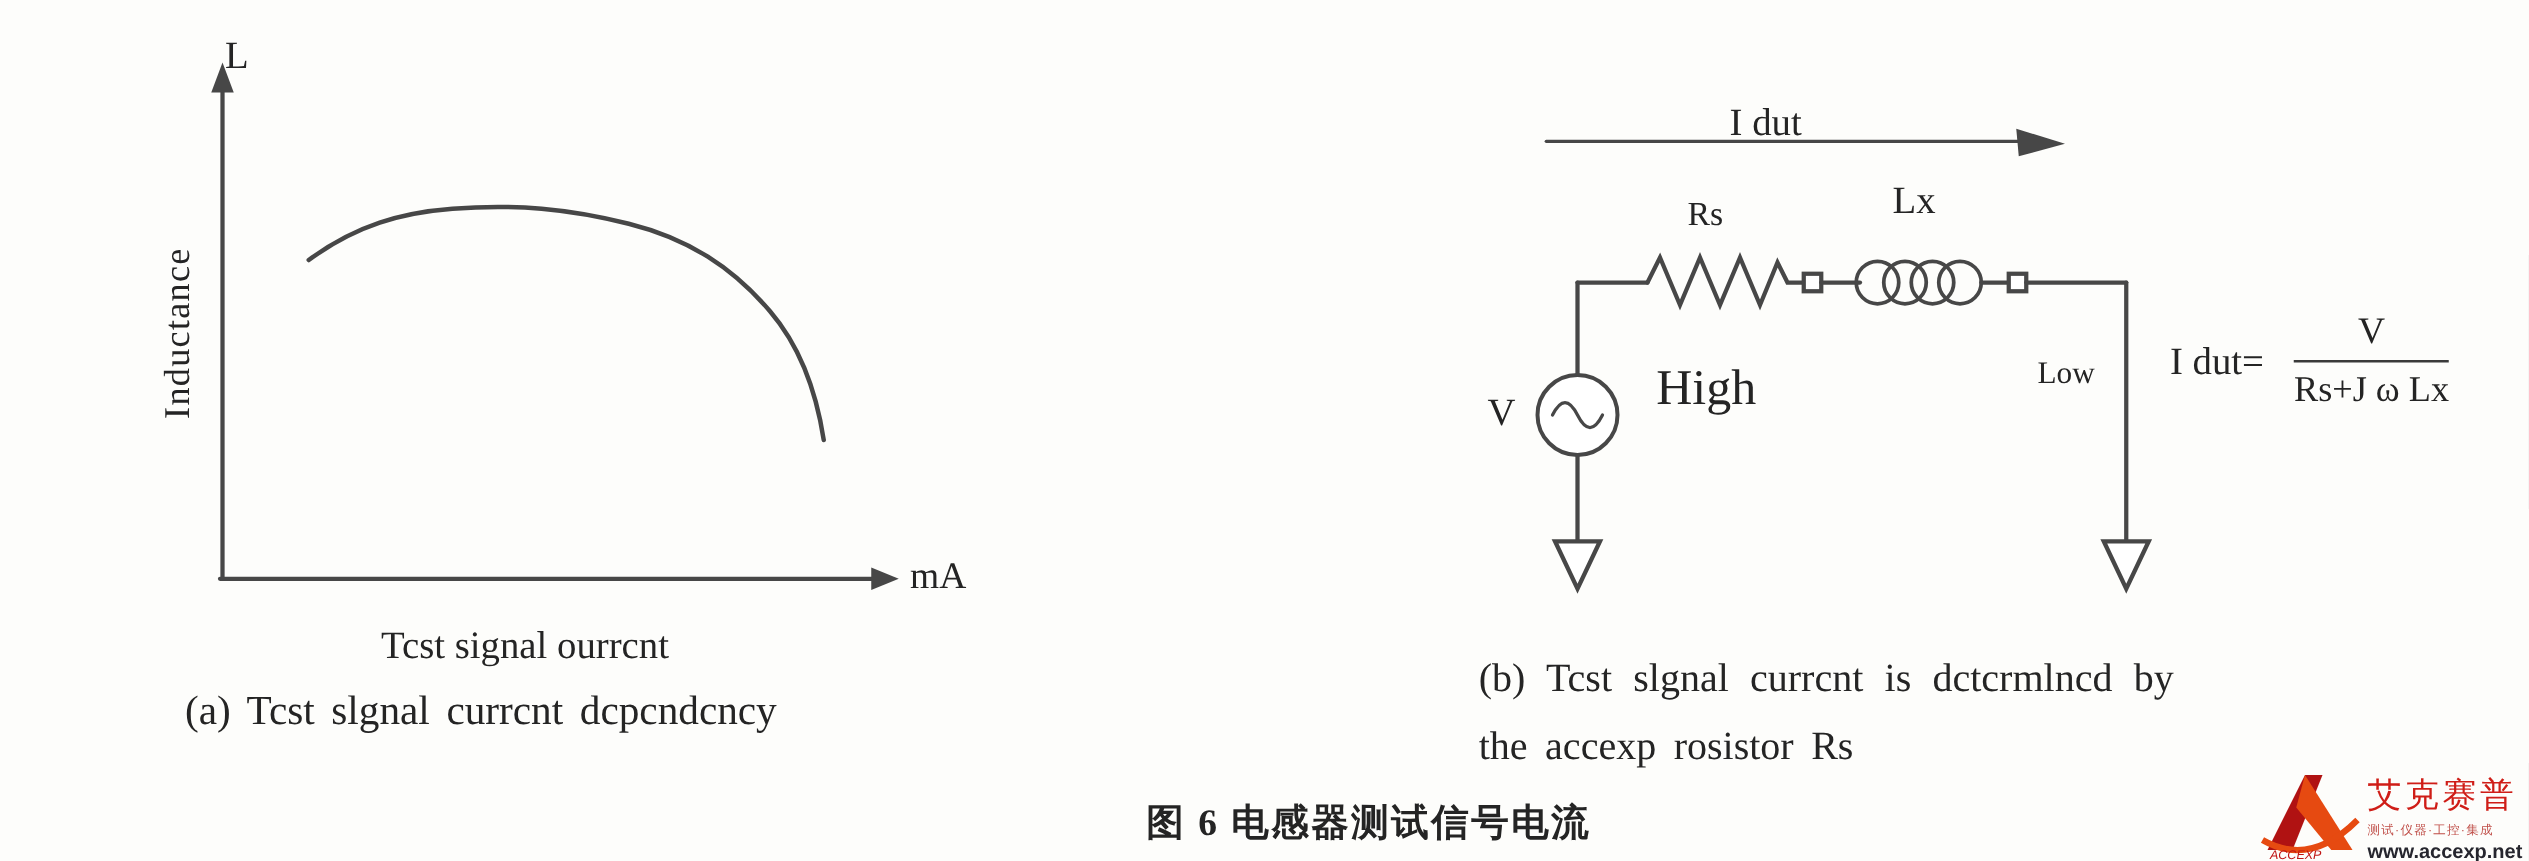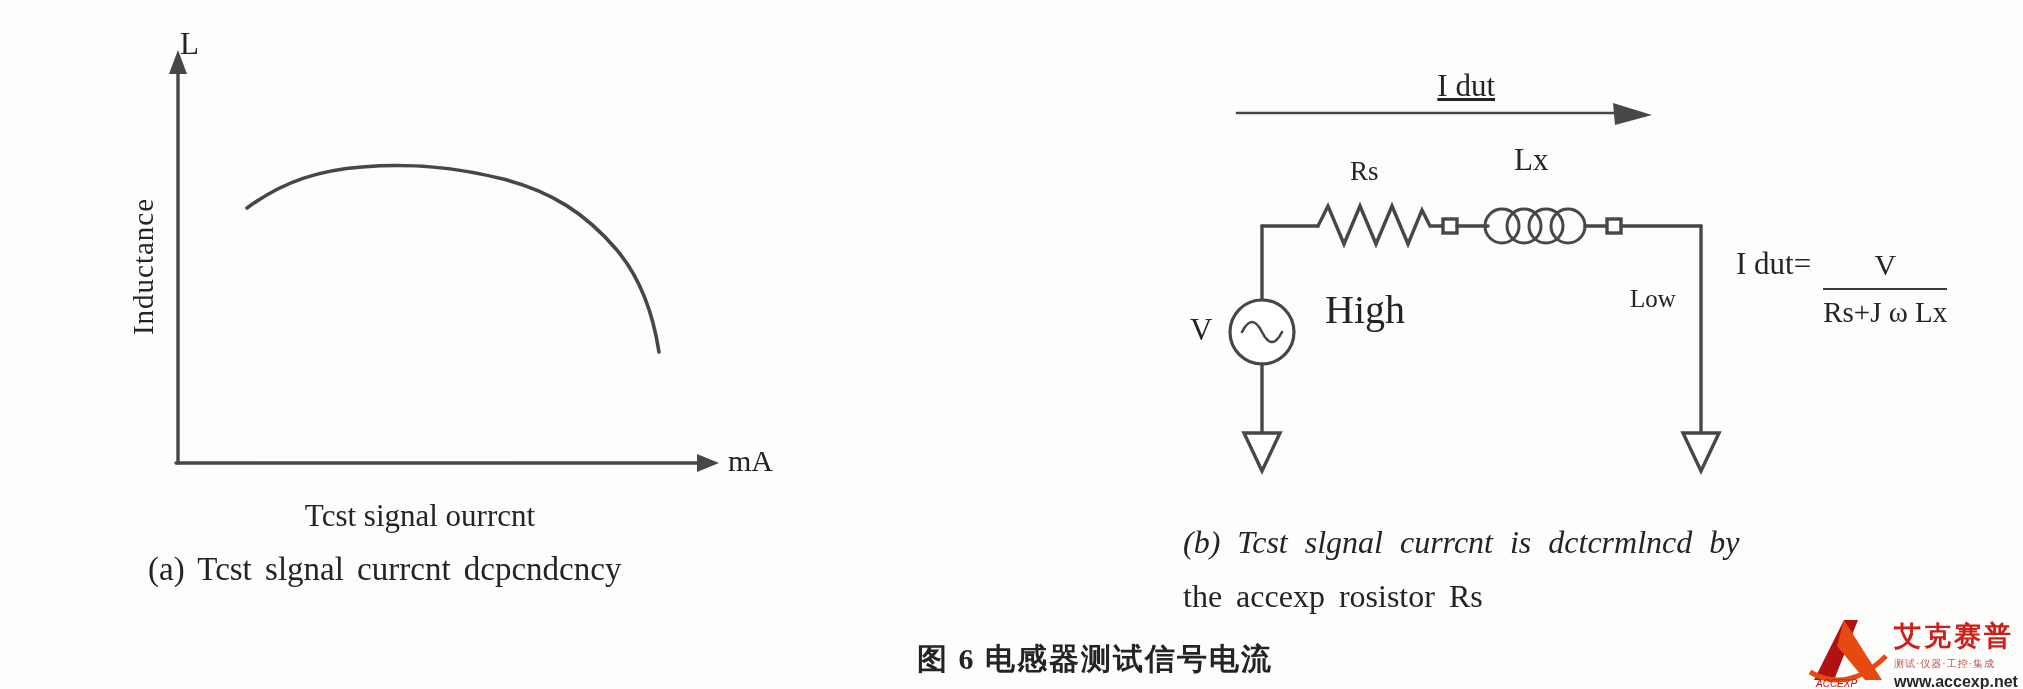--- a/index.html
+++ b/index.html
@@ -11,38 +11,38 @@
   #art{position:absolute;left:0;top:0;}
   .txt{white-space:nowrap;line-height:1;}
   .rot{transform:rotate(-90deg);}
   
   .y-top{left:180px;top:28px;font-size:31px;}
   .y-label{left:23px;top:252px;width:240px;text-align:center;font-size:29px;letter-spacing:1px;}
   .x-unit{left:728px;top:446px;font-size:30px;}
   .x-title{left:200px;top:500px;width:440px;text-align:center;font-size:31px;}
   .cap-a{left:148px;top:553px;font-size:33px;word-spacing:5px;}
   
-  .idut{left:1330px;top:70px;width:165px;text-align:right;font-size:31px;text-decoration:underline;}
+  .idut{left:1330px;top:82px;width:165px;text-align:center;font-size:31px;}
   .rs{left:1350px;top:158px;font-size:27px;}
   .lx{left:1514px;top:144px;font-size:31px;}
   .high{left:1325px;top:276px;font-size:40px;margin-top:14px;}
   .low{left:1630px;top:276px;font-size:25px;margin-top:10px;}
   .vsrc{left:1190px;top:314px;font-size:31px;}
-  .cap-b1{left:1183px;top:526px;font-size:32px;word-spacing:9px;font-style:italic;}
+  .cap-b1{left:1183px;top:526px;font-size:32px;word-spacing:9px;}
   .cap-b2{left:1183px;top:580px;font-size:32px;word-spacing:6px;}
-  .equation{left:1736px;top:248px;display:flex;gap:12px;font-size:31px;}
+  .equation{left:1736px;top:248px;display:flex;align-items:center;gap:24px;font-size:31px;}
   .frac{display:inline-block;text-align:center;}
   .frac .num{display:block;padding:0 44px 6px;border-bottom:2.5px solid #3a3a3a;font-size:30px;}
   .frac .den{display:block;padding-top:6px;font-size:29px;white-space:nowrap;}
   
   .fig-cap{left:880px;top:644px;width:430px;text-align:center;font-size:30px;font-weight:bold;letter-spacing:2px;}
   
   .logo{left:1808px;top:610px;width:212px;height:79px;display:flex;gap:4px;align-items:flex-start;}
   .logo-texts{display:flex;flex-direction:column;padding-top:8px;}
-  .brand{font-size:27px;font-weight:bold;color:#cf1d17;letter-spacing:3px;font-family:"Liberation Sans","DejaVu Sans",sans-serif;}
+  .brand{font-size:27px;font-weight:normal;color:#cf1d17;letter-spacing:3px;font-family:"Liberation Sans","DejaVu Sans",sans-serif;}
   .tagline{font-size:10px;color:#c0504a;letter-spacing:1px;margin-top:3px;font-family:"Liberation Sans","DejaVu Sans",sans-serif;}
   .url{font-size:16px;font-weight:bold;color:#26262e;margin-top:2px;font-family:"Liberation Sans","DejaVu Sans",sans-serif;}
 </style>
 </head>
 <body>
 
 <div class="canvas">
 
   <svg id="art" width="2023" height="689" viewBox="0 0 2023 689">
     <g stroke="#474747" stroke-width="3.4" fill="none" stroke-linecap="round">

